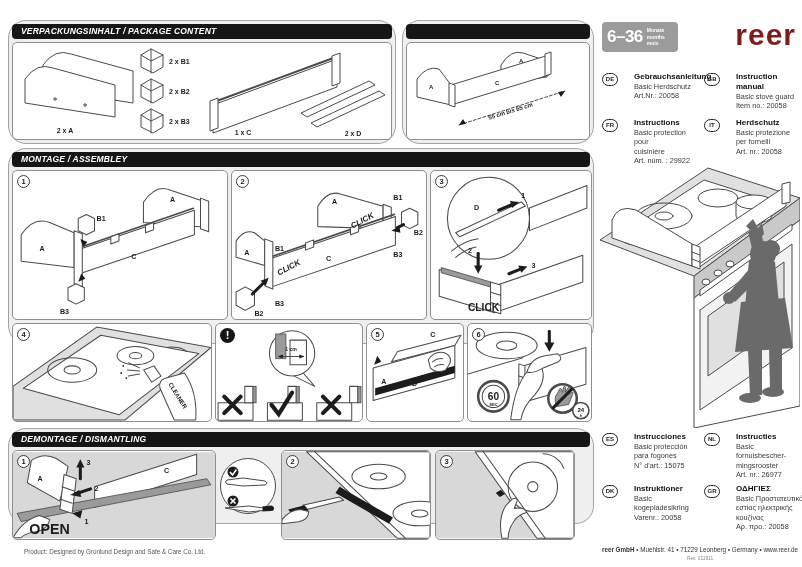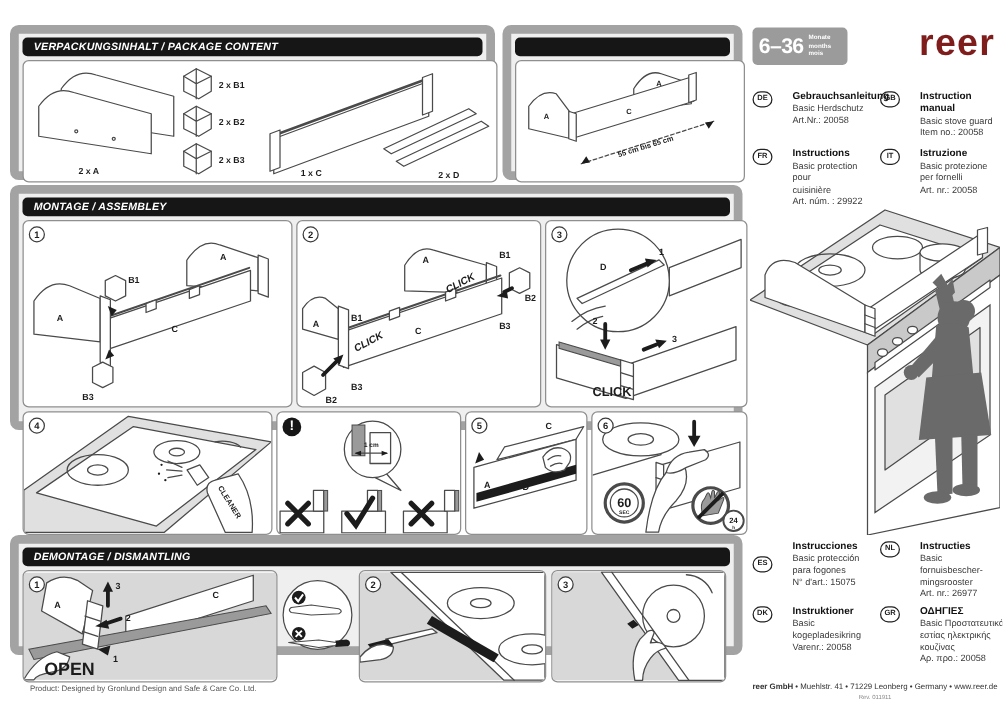--- a/index.html
+++ b/index.html
@@ -1,18 +1,18 @@
 <!DOCTYPE html>
 <html><head>
 <meta charset="utf-8">
 <style>
   html,body{margin:0;padding:0;background:#fff;}
   .page{position:relative;width:802px;height:567px;background:#fff;overflow:hidden;
         font-family:"Liberation Sans",sans-serif;color:#1c1c1c;}
-  .sec{position:absolute;border:7px solid #a3a3a3;border-radius:7px;background:#efefef;box-sizing:border-box;}
+  .sec{position:absolute;border:1px solid #a3a3a3;border-radius:18px;background:#efefef;box-sizing:border-box;}
   .sec-h{position:absolute;left:3px;right:3px;top:3px;height:15px;background:#161616;border-radius:4px;
          color:#fff;font-style:italic;font-weight:bold;font-size:8.5px;line-height:15px;padding-left:9px;
          letter-spacing:.2px;box-sizing:border-box;}
   .panel{position:absolute;background:#fff;border:1px solid #8f8f8f;border-radius:5px;box-sizing:border-box;overflow:hidden;}
   .step{position:absolute;top:4px;left:4px;width:11px;height:11px;border:1px solid #3c3c3c;border-radius:50%;
         background:#fff;font-size:7.5px;font-weight:bold;line-height:11px;text-align:center;z-index:5;}
   svg{display:block;}
   .s{fill:#fff;stroke:#4a4a4a;stroke-width:1;stroke-linejoin:round;}
   .sg{fill:#e0e0e0;stroke:#4a4a4a;stroke-width:1;stroke-linejoin:round;}
   .sd{fill:#9a9a9a;stroke:#4a4a4a;stroke-width:.8;}
@@ -372,21 +372,21 @@
     <span>
         <span class="lang-title" style="display:block">Instructions</span>
     <span class="lang-body" style="display:block">Basic protection pour
 cuisinière
 Art. núm. : 29922</span>
       </span>
   </div>
   <div class="lang" style="left:704px;top:118px;">
     <span class="lang-code">IT</span>
     <span>
-        <span class="lang-title" style="display:block">Istruzione</span>
+        <span class="lang-title" style="display:block">Herdschutz</span>
     <span class="lang-body" style="display:block">Basic protezione
 per fornelli
 Art. nr.: 20058</span>
       </span>
   </div>
 
   <svg style="position:absolute;left:600px;top:158px;" width="200" height="270" viewBox="0 0 200 270">
     <path class="sg" d="M0,82 L108,10 L200,40 L94,118 Z"></path>
     <path d="M94,118 L200,40 L200,62 L94,140 Z" fill="#c9c9c9" stroke="#4a4a4a" stroke-width="1"></path>
     <path class="s" d="M16,80 L104,22 L186,48 L98,110 Z"></path>
@@ -418,21 +418,21 @@
       <path d="M141,144 l44,-4 l8,50 l-58,4 Z"></path>
       <path d="M150,110 l-22,26 l7,8 l22,-22 Z"></path>
       <circle cx="129" cy="140" r="6"></circle>
       <path d="M148,192 l14,-1 l0,46 l-12,1 Z"></path>
       <path d="M169,190 l13,-1 l0,42 l-12,1 Z"></path>
       <ellipse cx="150" cy="240" rx="11" ry="5"></ellipse>
         <ellipse cx="173" cy="234" rx="11" ry="5"></ellipse>
     </g>
   </svg>
 
-  <div class="lang" style="left:602px;top:432px;align-items:center;">
+  <div class="lang" style="left:602px;top:432px;">
     <span class="lang-code">ES</span>
     <span>
         <span class="lang-title" style="display:block">Instrucciones</span>
     <span class="lang-body" style="display:block">Basic protección
 para fogones
 N° d'art.: 15075</span>
       </span>
   </div>
   <div class="lang" style="left:704px;top:432px;">
     <span class="lang-code">NL</span>

